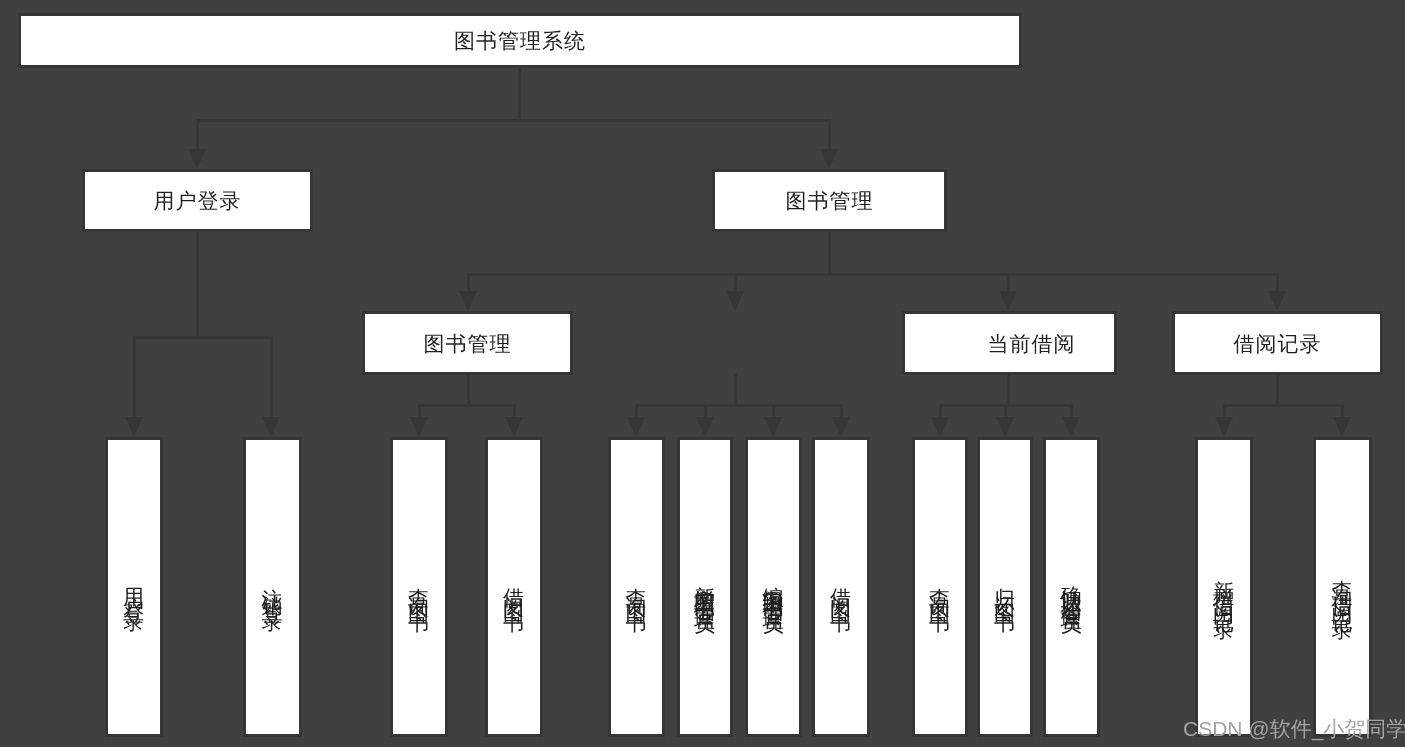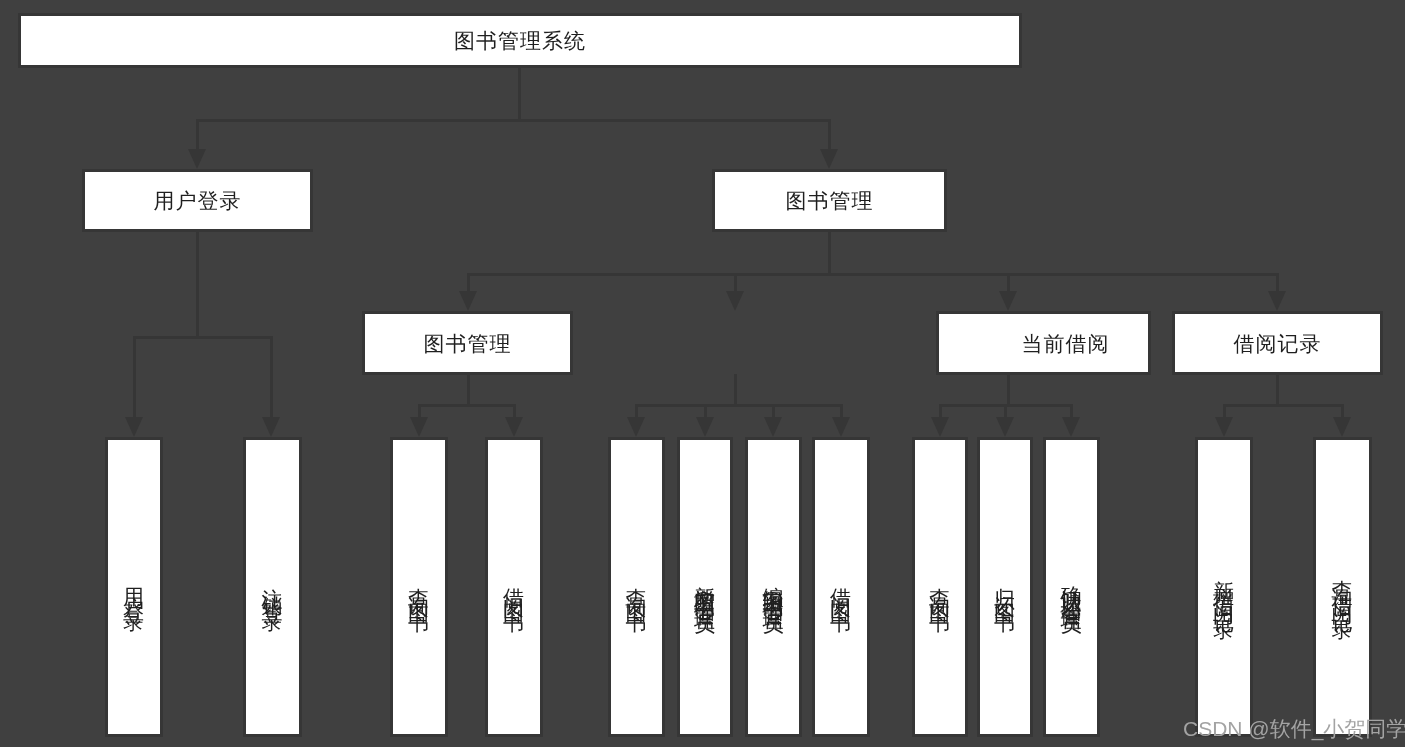--- a/index.html
+++ b/index.html
@@ -131,21 +131,21 @@
   <div class="node" style="left:82px; top:169px; width:231px; height:63px;">
     <span class="lbl">用户登录</span>
   </div>
   <div class="node" style="left:712px; top:169px; width:235px; height:63px;">
     <span class="lbl">图书管理</span>
   </div>
 
   <div class="node" style="left:362px; top:311px; width:211px; height:64px;">
     <span class="lbl">图书管理</span>
   </div>
-  <div class="node" style="left:936px; top:311px; width:215px; height:64px;padding-left:44px;">
+  <div class="node" style="left:902px; top:311px; width:215px; height:64px;padding-left:44px;">
     <span class="lbl">当前借阅</span>
   </div>
   <div class="node" style="left:1172px; top:311px; width:211px; height:64px;">
     <span class="lbl">借阅记录</span>
   </div>
 
   <div class="node leaf" style="left:105px; top:437px; width:58px; height:300px;">
     <span class="lbl">用户登录</span>
   </div>
   <div class="node leaf" style="left:243px; top:437px; width:59px; height:300px;">

